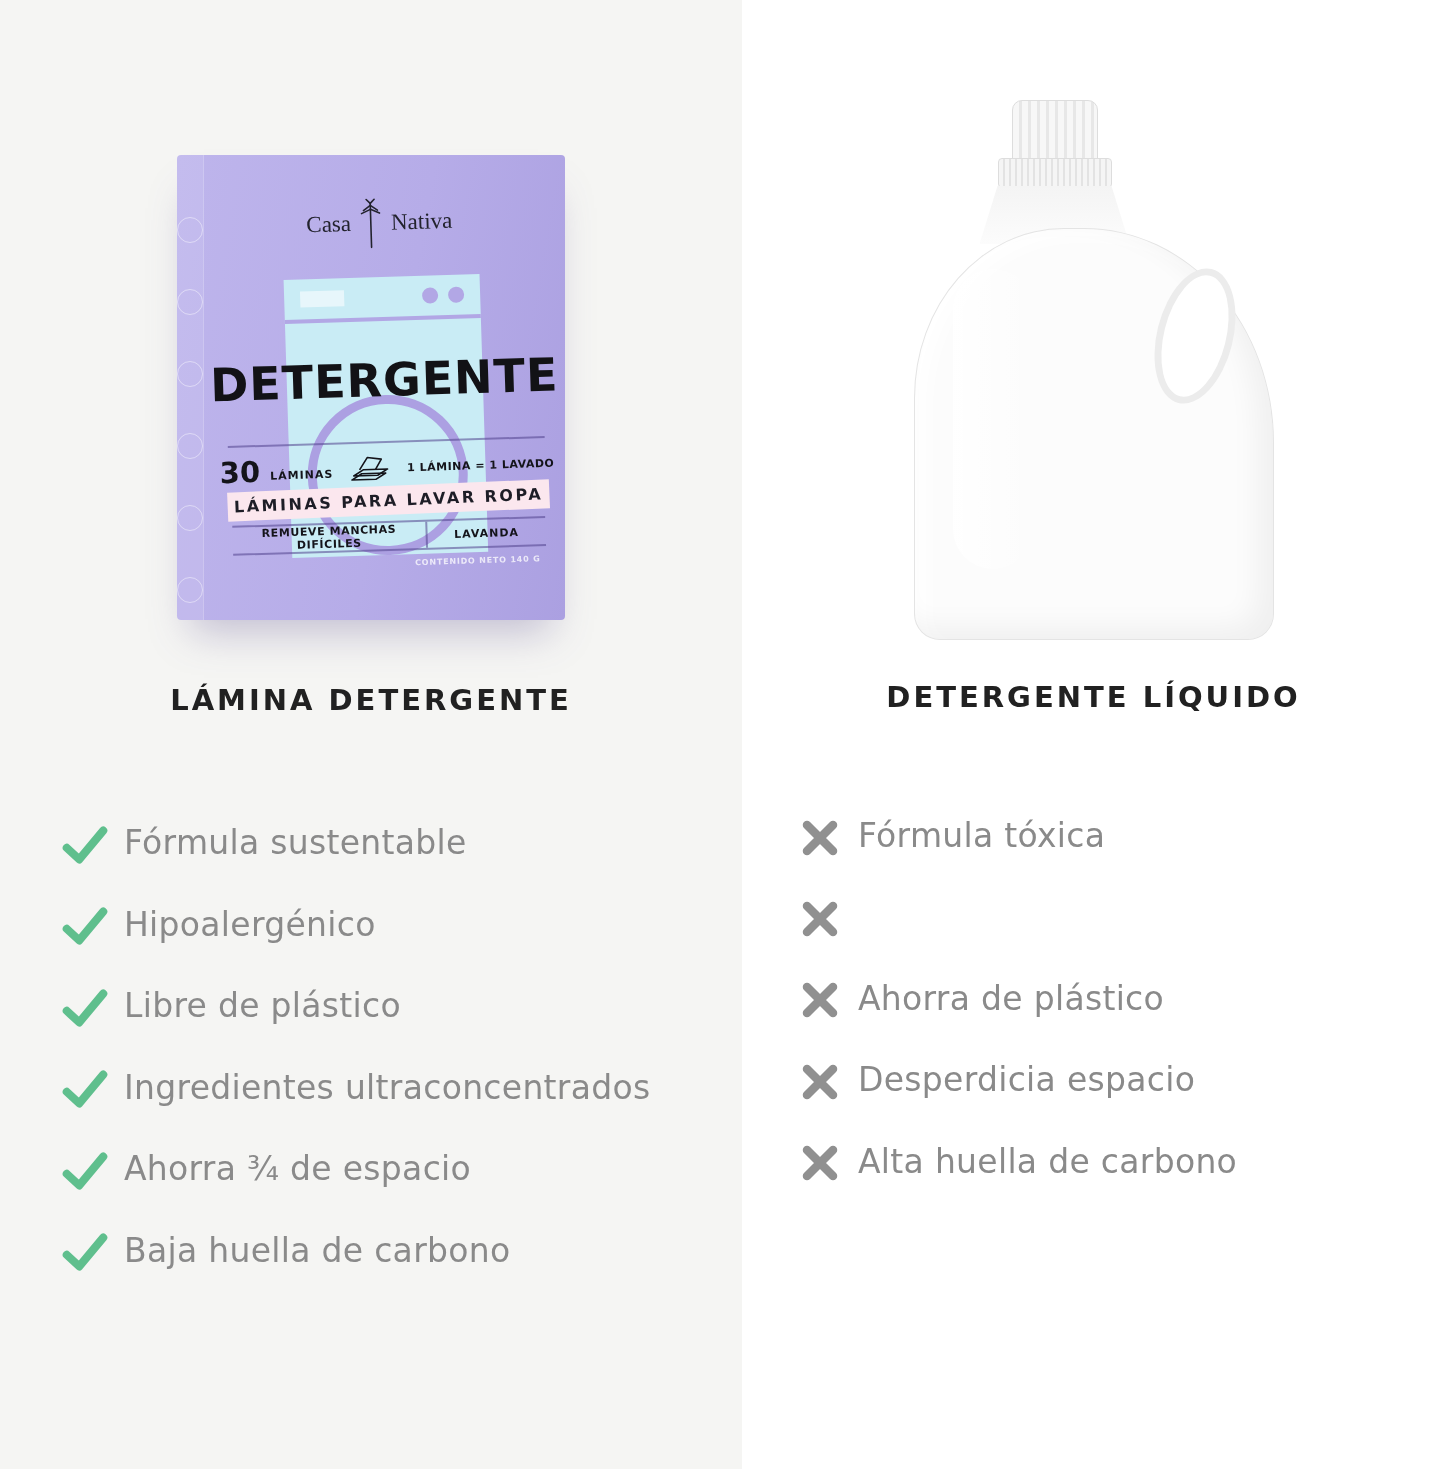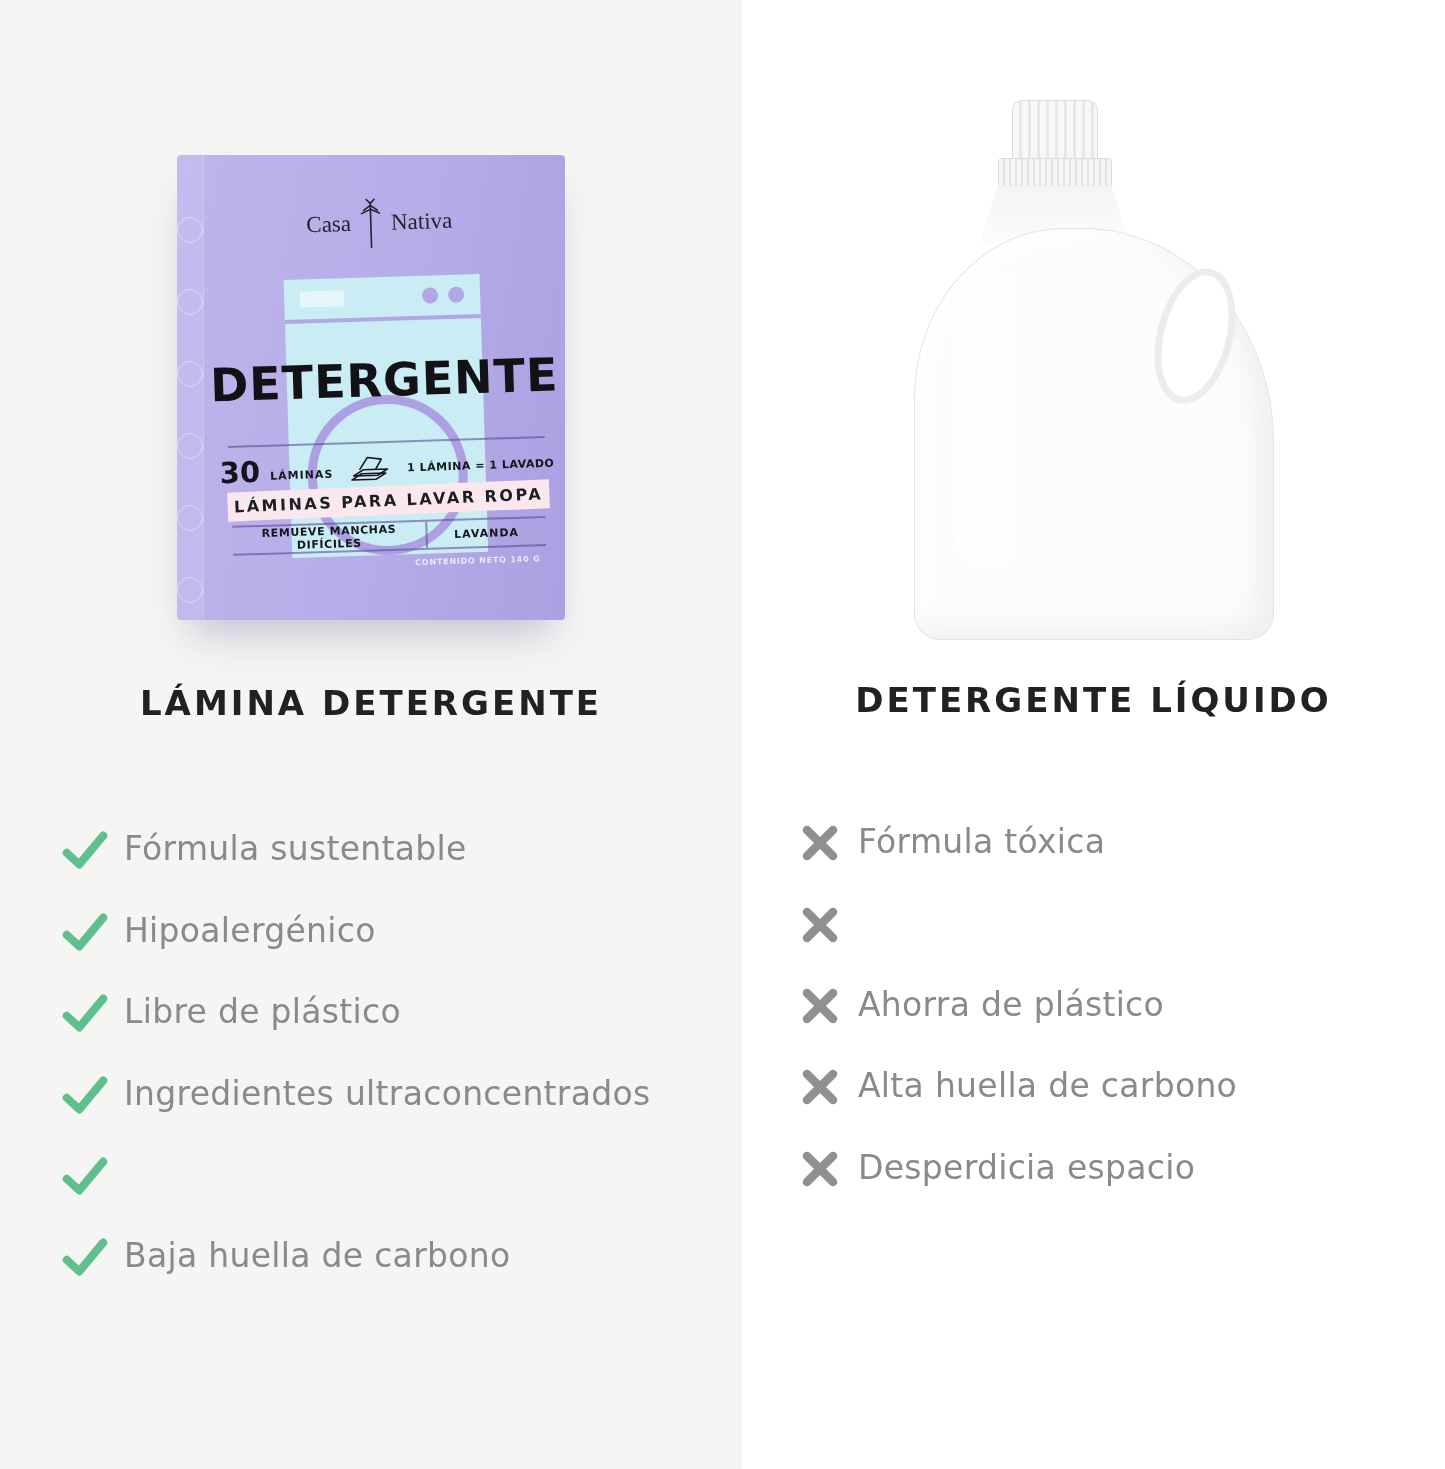--- a/index.html
+++ b/index.html
@@ -82,29 +82,29 @@
     background:#fcfcfc; border:1px solid #e4e4e4;
     border-radius:150px 190px 26px 26px / 170px 215px 26px 26px;
     box-shadow:inset -16px -12px 28px rgba(0,0,0,0.05), inset 12px 8px 20px rgba(255,255,255,0.9); }
   .sheen { position:absolute; top:40px; left:38px; width:80px; height:300px; border-radius:40px;
     background:linear-gradient(90deg,rgba(255,255,255,0.95),rgba(255,255,255,0)); }
   .handle-hole { position:absolute; top:38px; right:40px; width:76px; height:138px;
     background:var(--right-bg,#ffffff); border:7px solid #ececec; border-radius:50%;
     transform:rotate(14deg); }
 
   
-  .col-title { font-size:34px; font-weight:800; letter-spacing:3px;
+  .col-title { font-size:29px; font-weight:800; letter-spacing:3px;
     color:var(--title-dark,#212121); text-align:right; }
   .panel-left  .col-title { margin-top:63px; }
   .panel-right .col-title { margin-top:40px; }
 
   ul.features { list-style:none; align-self:flex-start; }
   .panel-left  ul.features { margin:104px 0 0 62px; }
   .panel-right ul.features { margin:100px 0 0 58px; }
-  ul.features li { display:flex; align-items:center; margin-bottom:38px; }
+  ul.features li { display:flex; align-items:flex-end; margin-bottom:38px; }
   ul.features li .fi { flex:0 0 auto; margin-top:3px; }
   ul.features li .ftxt { font-size:33px; line-height:1.32; color:var(--text-gray,#8a8a8a);
     letter-spacing:0.3px; }
   .panel-left  ul.features li .ftxt { margin-left:16px; max-width:600px; }
   .panel-right ul.features li .ftxt { margin-left:18px; max-width:610px; }
   .check-icon { color:var(--check-green,#5fbf8d); }
   .x-icon { color:var(--cross-gray,#909090); }
 </style>
 </head>
 <body>
@@ -208,20 +208,21 @@
       <li>
         <svg class="fi check-icon" width="46" height="40" viewBox="0 0 48 40">
             <path d="M5 23 L18 35 L43 5" stroke="currentColor" stroke-width="8.5" fill="none" stroke-linecap="round" stroke-linejoin="round"></path>
           </svg>
         <span class="ftxt">Ingredientes ultraconcentrados</span>
       </li>
       <li>
         <svg class="fi check-icon" width="46" height="40" viewBox="0 0 48 40">
             <path d="M5 23 L18 35 L43 5" stroke="currentColor" stroke-width="8.5" fill="none" stroke-linecap="round" stroke-linejoin="round"></path>
           </svg>
+        <span class="ftxt">Ahorra ¾ de espacio</span>
       </li>
       <li>
         <svg class="fi check-icon" width="46" height="40" viewBox="0 0 48 40">
             <path d="M5 23 L18 35 L43 5" stroke="currentColor" stroke-width="8.5" fill="none" stroke-linecap="round" stroke-linejoin="round"></path>
           </svg>
         <span class="ftxt">Baja huella de carbono</span>
       </li>
     </ul>
   </section>
 
@@ -254,23 +255,23 @@
       <li>
         <svg class="fi x-icon" width="40" height="40" viewBox="0 0 40 40">
             <path d="M7 7 L33 33 M33 7 L7 33" stroke="currentColor" stroke-width="8.5" stroke-linecap="round"></path>
           </svg>
         <span class="ftxt">Ahorra de plástico</span>
       </li>
       <li>
         <svg class="fi x-icon" width="40" height="40" viewBox="0 0 40 40">
             <path d="M7 7 L33 33 M33 7 L7 33" stroke="currentColor" stroke-width="8.5" stroke-linecap="round"></path>
           </svg>
+        <span class="ftxt">Desperdicia espacio</span>
+      </li>
+      <li>
+        <svg class="fi x-icon" width="40" height="40" viewBox="0 0 40 40">
+            <path d="M7 7 L33 33 M33 7 L7 33" stroke="currentColor" stroke-width="8.5" stroke-linecap="round"></path>
+          </svg>
         <span class="ftxt">Alta huella de carbono</span>
-      </li>
-      <li>
-        <svg class="fi x-icon" width="40" height="40" viewBox="0 0 40 40">
-            <path d="M7 7 L33 33 M33 7 L7 33" stroke="currentColor" stroke-width="8.5" stroke-linecap="round"></path>
-          </svg>
-        <span class="ftxt">Desperdicia espacio</span>
       </li>
     </ul>
   </section>
 </div>
 
 </body></html>

